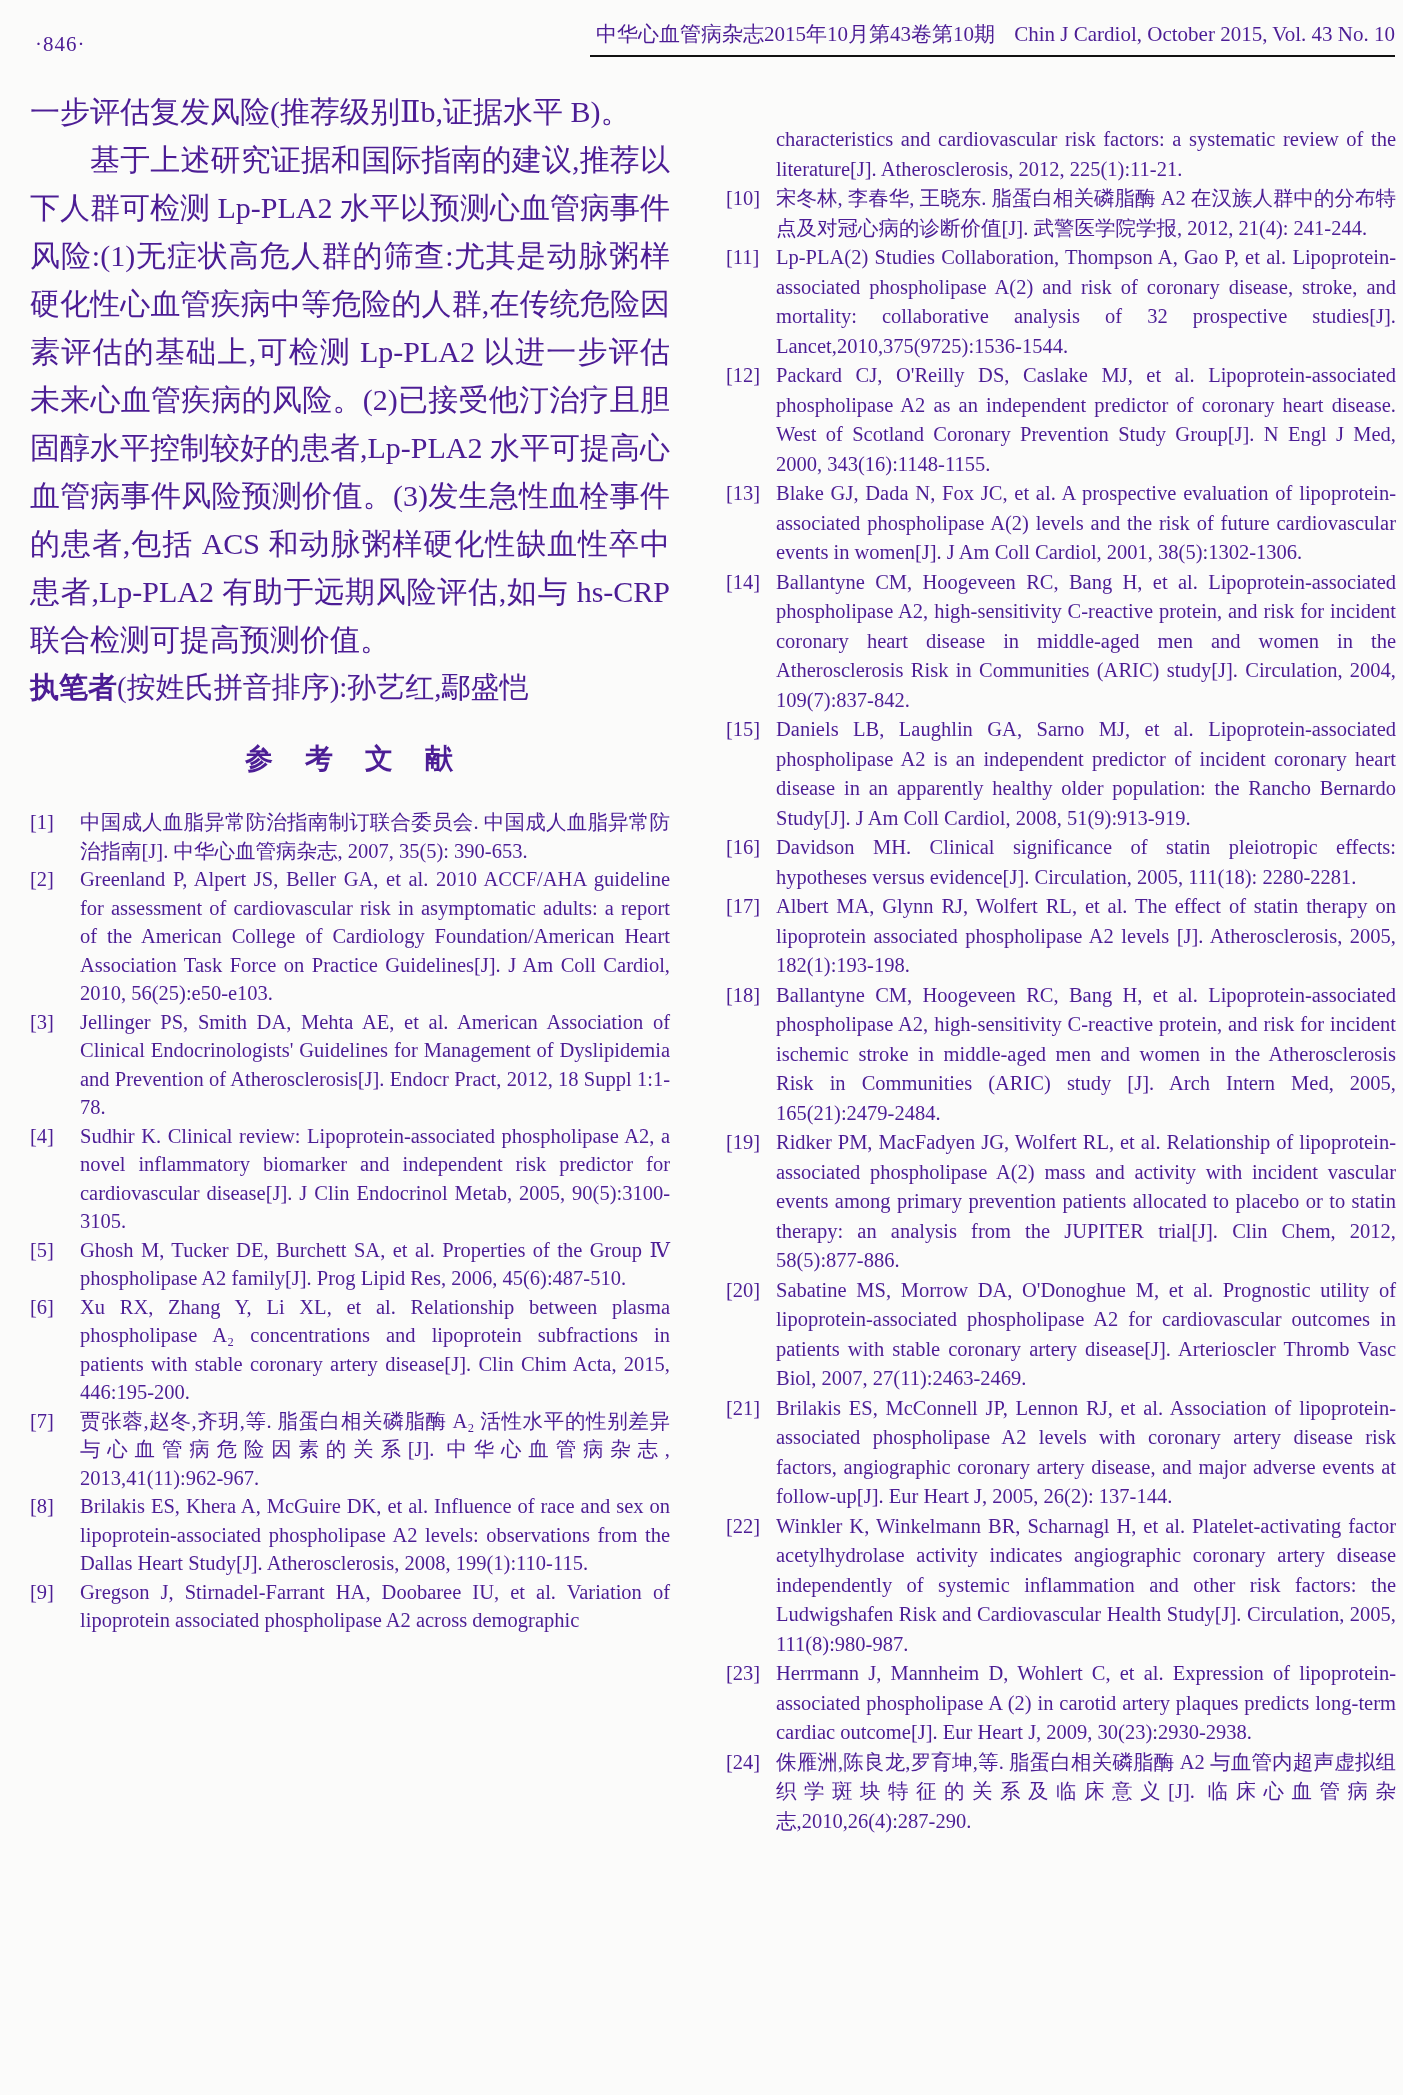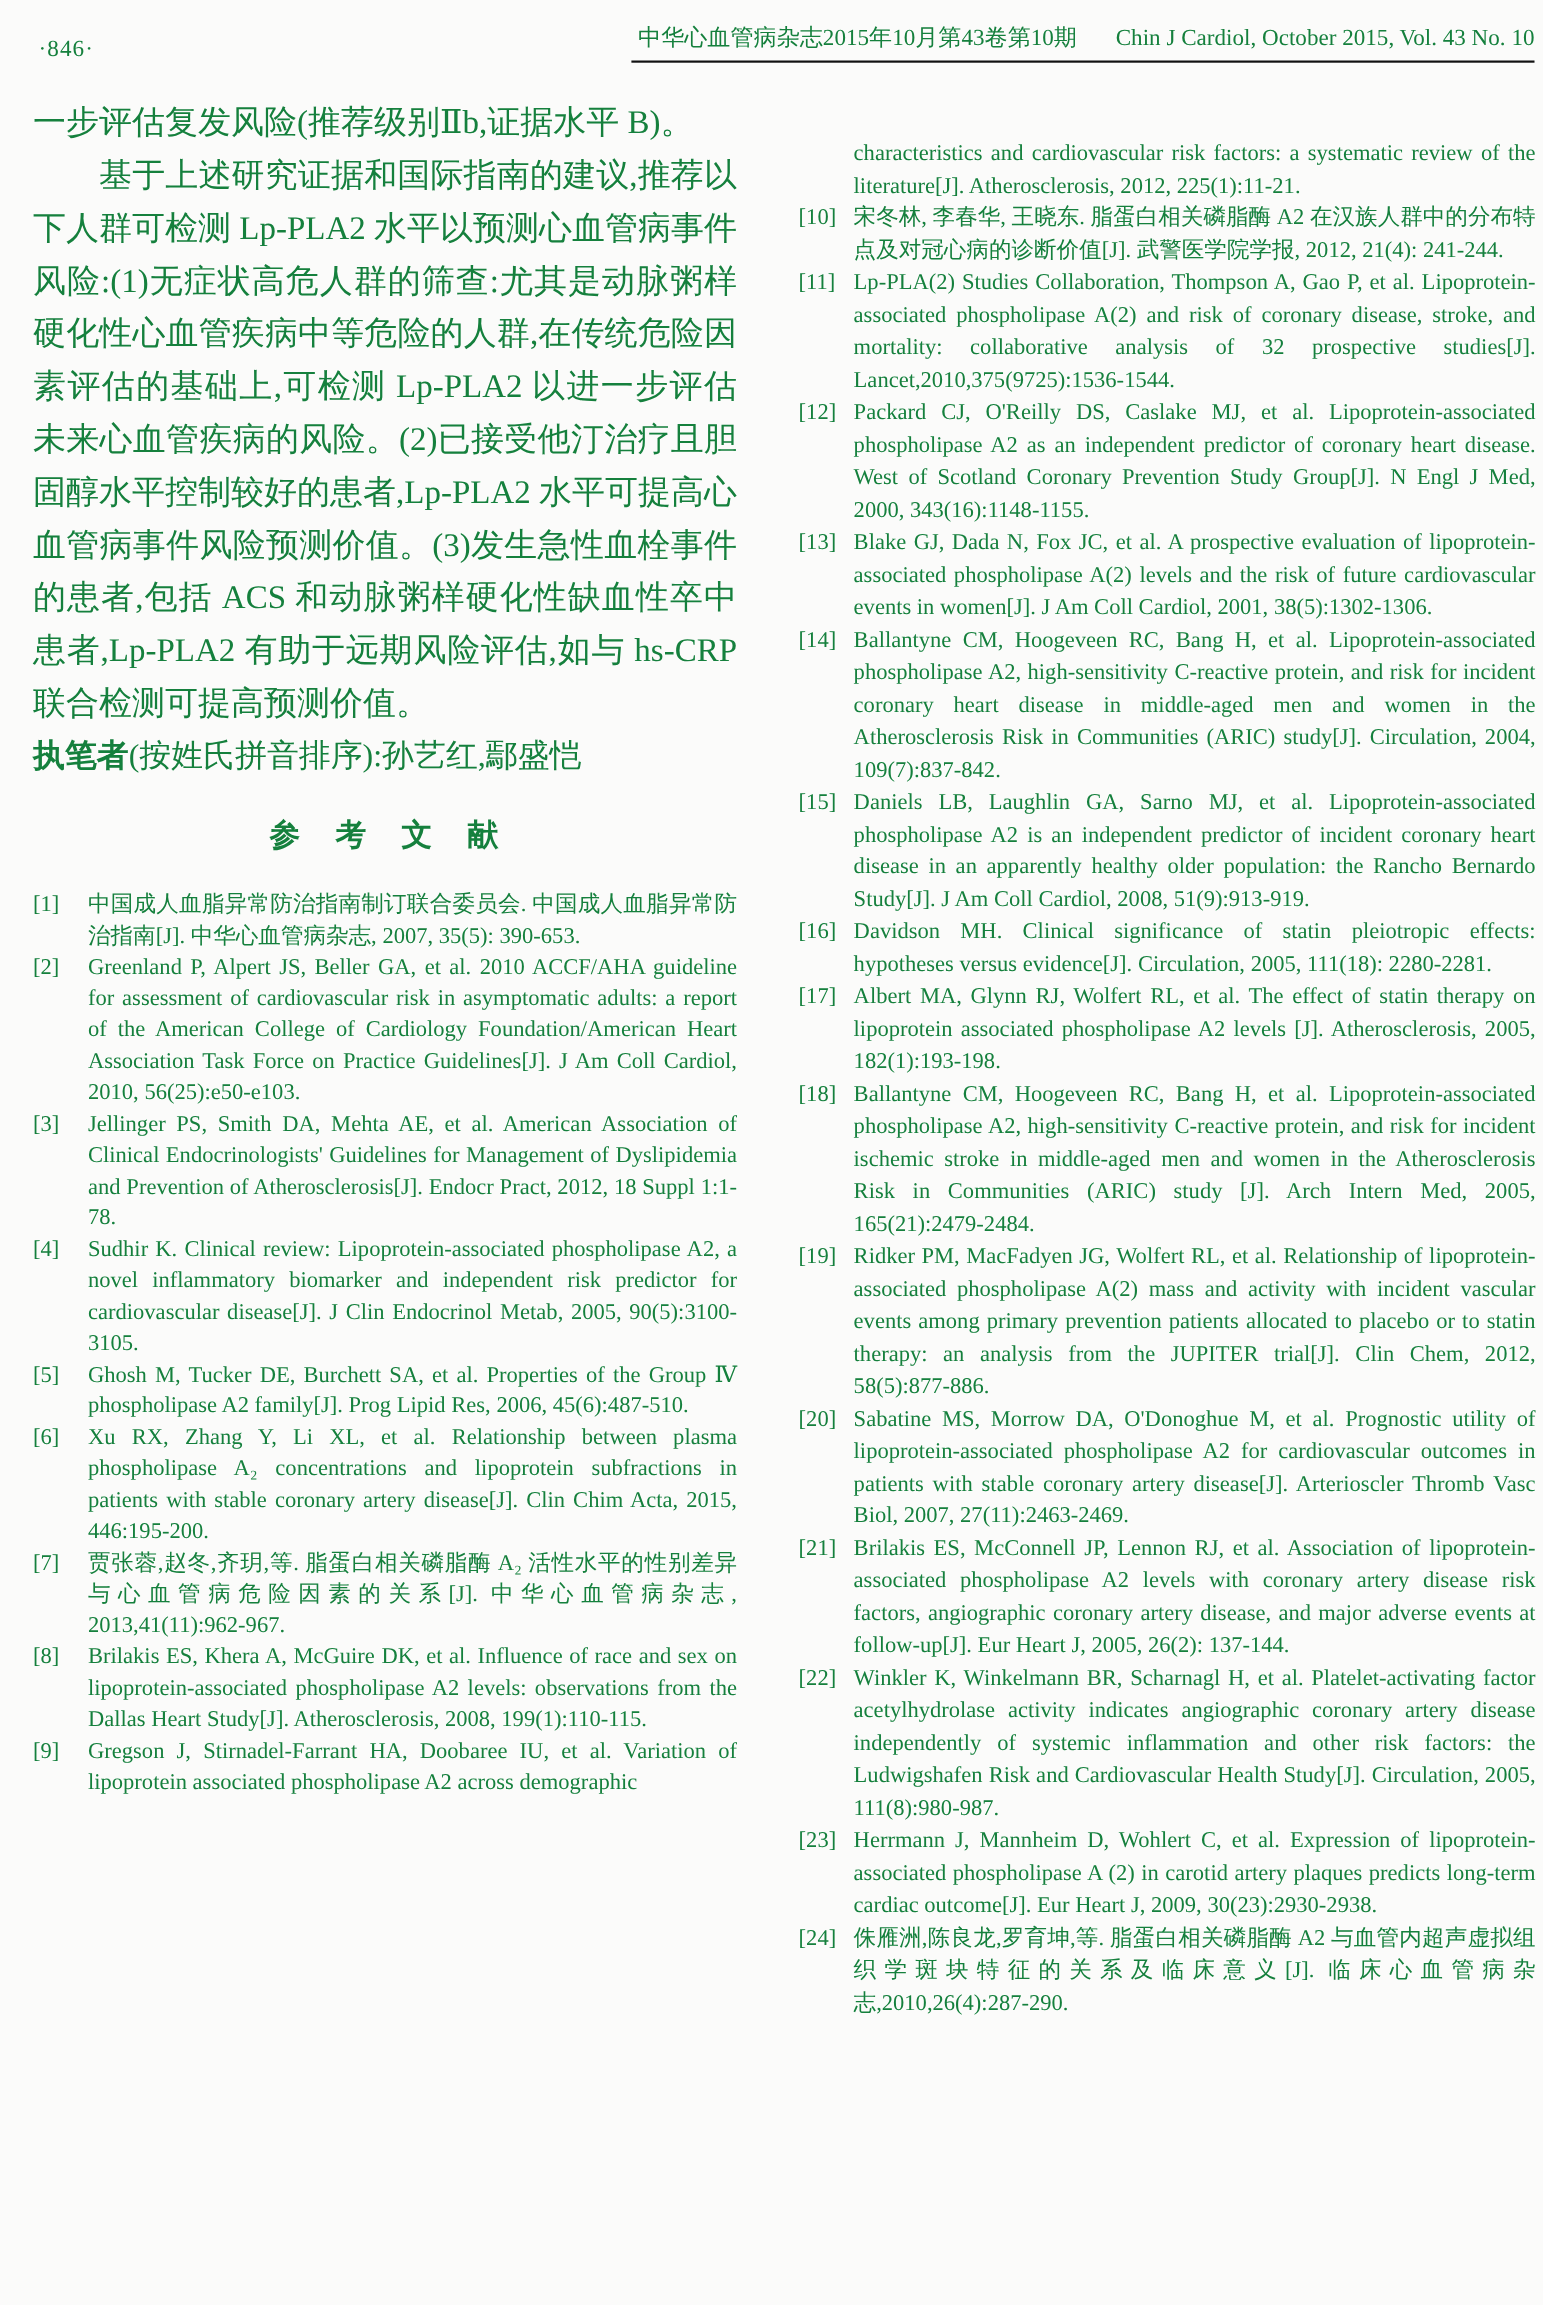--- a/index.html
+++ b/index.html
@@ -1,39 +1,39 @@
 <!DOCTYPE html>
 <html><head>
 <meta charset="utf-8">
 <style>
   html,body{margin:0;padding:0;background:#e8e8e6;}
   .page{
     position:relative;
     width:1403px;height:2095px;
     margin:0 auto;
     background:#fbfbfa;
-    color:#15803d;
+    color:#4c1d95;
     font-family:"Liberation Serif","DejaVu Serif",serif;
     box-sizing:border-box;
     overflow:hidden;
   }
   
   .header{
     position:absolute;top:20px;left:35px;right:8px;
     display:flex;align-items:flex-end;justify-content:space-between;
     font-size:21px;
   }
   .page-number{white-space:nowrap;letter-spacing:1px;}
   .journal-line{
     white-space:nowrap;
     border-bottom:2px solid #111;
     padding-bottom:7px;
     padding-left:6px;
   }
-  .journal-cn{margin-right:30px;}
+  .journal-cn{margin-right:14px;}
   
   .columns{
     position:absolute;top:88px;left:30px;right:7px;bottom:0;
     display:flex;gap:56px;
   }
   .col-left{width:640px;flex:0 0 640px;}
   .col-right{flex:1;min-width:0;margin-top:37px;}
   
   .cn-body{
     font-size:30px;line-height:48px;

